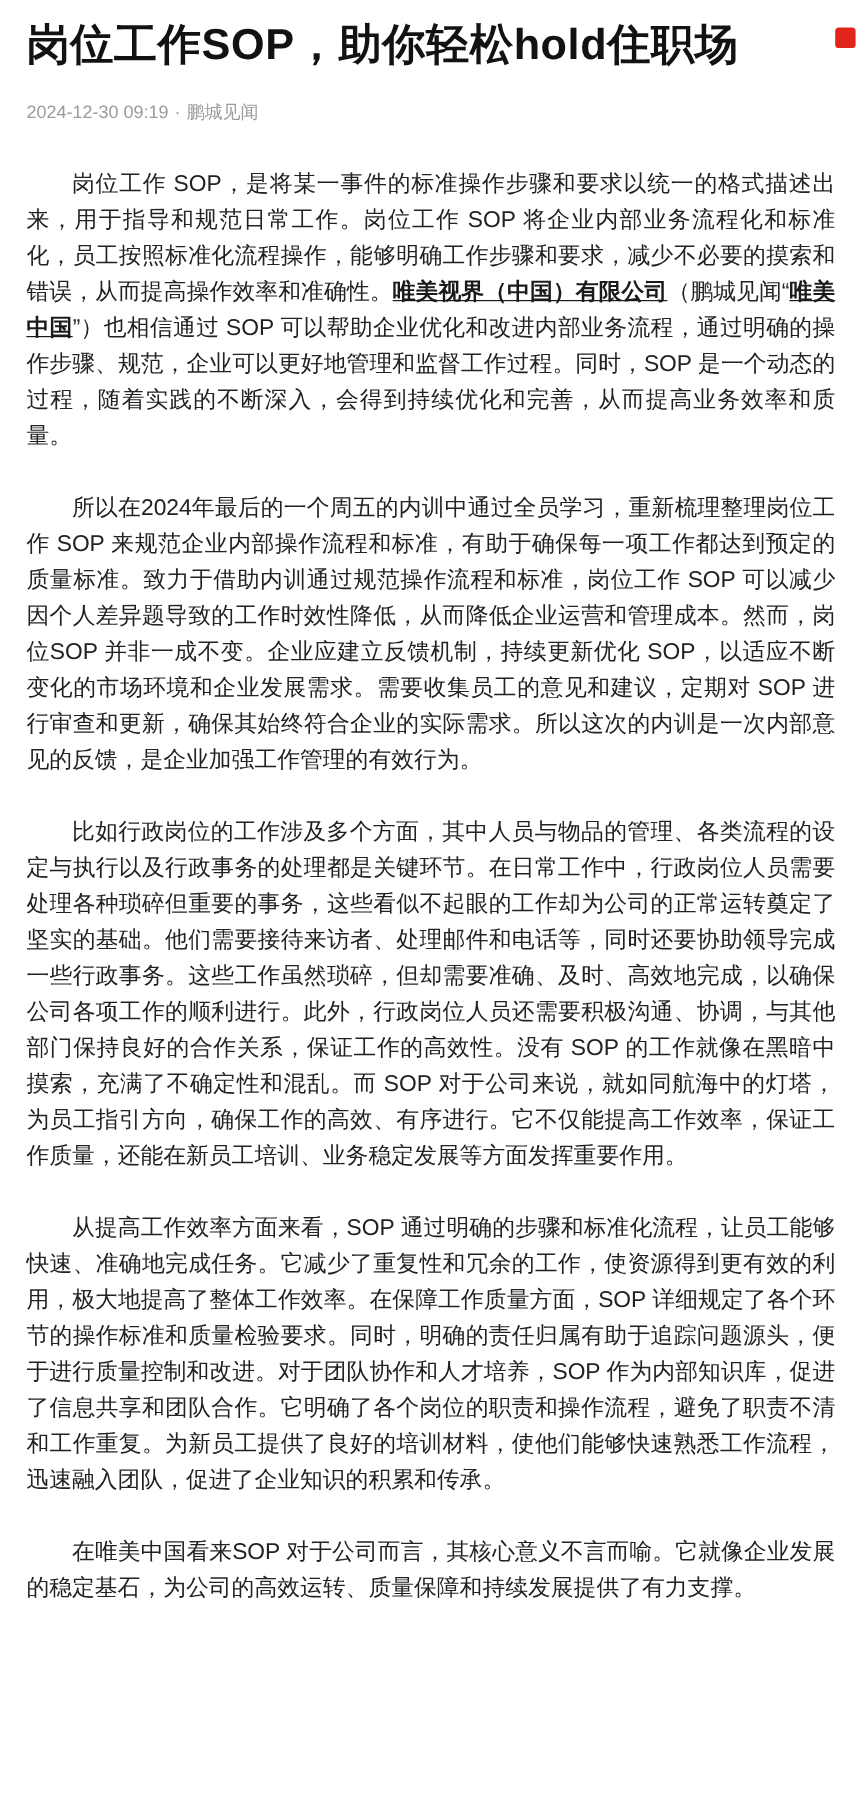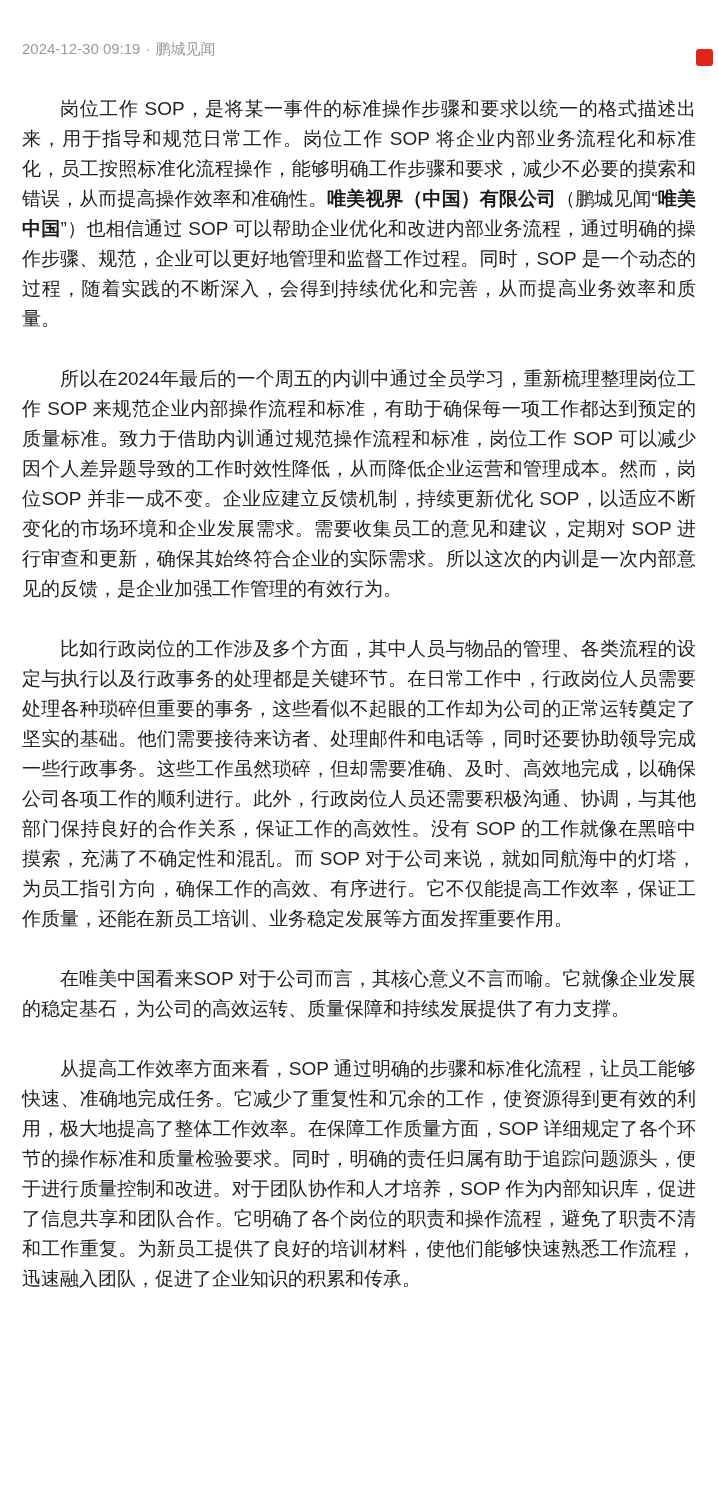--- a/index.html
+++ b/index.html
@@ -33,21 +33,21 @@
   }
   h1.title {
     margin: 14px 0 0 0;
     font-size: 36px;
     line-height: 1.3;
     font-weight: 700;
     color: #121212;
     letter-spacing: 0.5px;
   }
   .meta {
-    margin-top: 40px;
+    margin-top: 24px;
     font-size: 15px;
     line-height: 18px;
     color: #9b9b9b;
     font-weight: 400;
   }
   .meta .sep {
     margin: 0 5px;
   }
   .article {
     margin-top: 36px;
@@ -57,35 +57,37 @@
     font-size: 19px;
     line-height: 30px;
     color: #222222;
     text-align: justify;
     text-indent: 2em;
     word-break: break-all;
   }
   .article p strong {
     font-weight: 700;
     color: #1a1a1a;
+    text-decoration: underline;
   }
 </style>
 </head>
 <body>
 
 <div class="page">
 
   <div class="corner-badge" style="background: rgb(225, 37, 27);"></div>
 
+  <h1 class="title">岗位工作SOP，助你轻松hold住职场</h1>
 
   <div class="meta">
     <span>2024-12-30 09:19</span><span class="sep">·</span><span>鹏城见闻</span>
   </div>
 
   <div class="article">
     <p><span>岗位工作 SOP，是将某一事件的标准操作步骤和要求以统一的格式描述出来，用于指导和规范日常工作。岗位工作 SOP 将企业内部业务流程化和标准化，员工按照标准化流程操作，能够明确工作步骤和要求，减少不必要的摸索和错误，从而提高操作效率和准确性。</span><strong>唯美视界（中国）有限公司</strong><span>（鹏城见闻“</span><strong>唯美中国</strong><span>”）也相信通过 SOP 可以帮助企业优化和改进内部业务流程，通过明确的操作步骤、规范，企业可以更好地管理和监督工作过程。同时，SOP 是一个动态的过程，随着实践的不断深入，会得到持续优化和完善，从而提高业务效率和质量。</span></p>
     <p><span>所以在2024年最后的一个周五的内训中通过全员学习，重新梳理整理岗位工作 SOP 来规范企业内部操作流程和标准，有助于确保每一项工作都达到预定的质量标准。致力于借助内训通过规范操作流程和标准，岗位工作 SOP 可以减少因个人差异题导致的工作时效性降低，从而降低企业运营和管理成本。然而，岗位SOP 并非一成不变。企业应建立反馈机制，持续更新优化 SOP，以适应不断变化的市场环境和企业发展需求。需要收集员工的意见和建议，定期对 SOP 进行审查和更新，确保其始终符合企业的实际需求。所以这次的内训是一次内部意见的反馈，是企业加强工作管理的有效行为。</span></p>
     <p><span>比如行政岗位的工作涉及多个方面，其中人员与物品的管理、各类流程的设定与执行以及行政事务的处理都是关键环节。在日常工作中，行政岗位人员需要处理各种琐碎但重要的事务，这些看似不起眼的工作却为公司的正常运转奠定了坚实的基础。他们需要接待来访者、处理邮件和电话等，同时还要协助领导完成一些行政事务。这些工作虽然琐碎，但却需要准确、及时、高效地完成，以确保公司各项工作的顺利进行。此外，行政岗位人员还需要积极沟通、协调，与其他部门保持良好的合作关系，保证工作的高效性。没有 SOP 的工作就像在黑暗中摸索，充满了不确定性和混乱。而 SOP 对于公司来说，就如同航海中的灯塔，为员工指引方向，确保工作的高效、有序进行。它不仅能提高工作效率，保证工作质量，还能在新员工培训、业务稳定发展等方面发挥重要作用。</span></p>
+    <p><span>从提高工作效率方面来看，SOP 通过明确的步骤和标准化流程，让员工能够快速、准确地完成任务。它减少了重复性和冗余的工作，使资源得到更有效的利用，极大地提高了整体工作效率。在保障工作质量方面，SOP 详细规定了各个环节的操作标准和质量检验要求。同时，明确的责任归属有助于追踪问题源头，便于进行质量控制和改进。对于团队协作和人才培养，SOP 作为内部知识库，促进了信息共享和团队合作。它明确了各个岗位的职责和操作流程，避免了职责不清和工作重复。为新员工提供了良好的培训材料，使他们能够快速熟悉工作流程，迅速融入团队，促进了企业知识的积累和传承。</span></p>
     <p><span>在唯美中国看来SOP 对于公司而言，其核心意义不言而喻。它就像企业发展的稳定基石，为公司的高效运转、质量保障和持续发展提供了有力支撑。</span></p>
-    <p><span>从提高工作效率方面来看，SOP 通过明确的步骤和标准化流程，让员工能够快速、准确地完成任务。它减少了重复性和冗余的工作，使资源得到更有效的利用，极大地提高了整体工作效率。在保障工作质量方面，SOP 详细规定了各个环节的操作标准和质量检验要求。同时，明确的责任归属有助于追踪问题源头，便于进行质量控制和改进。对于团队协作和人才培养，SOP 作为内部知识库，促进了信息共享和团队合作。它明确了各个岗位的职责和操作流程，避免了职责不清和工作重复。为新员工提供了良好的培训材料，使他们能够快速熟悉工作流程，迅速融入团队，促进了企业知识的积累和传承。</span></p>
   </div>
 
 </div>
 
 </body></html>

